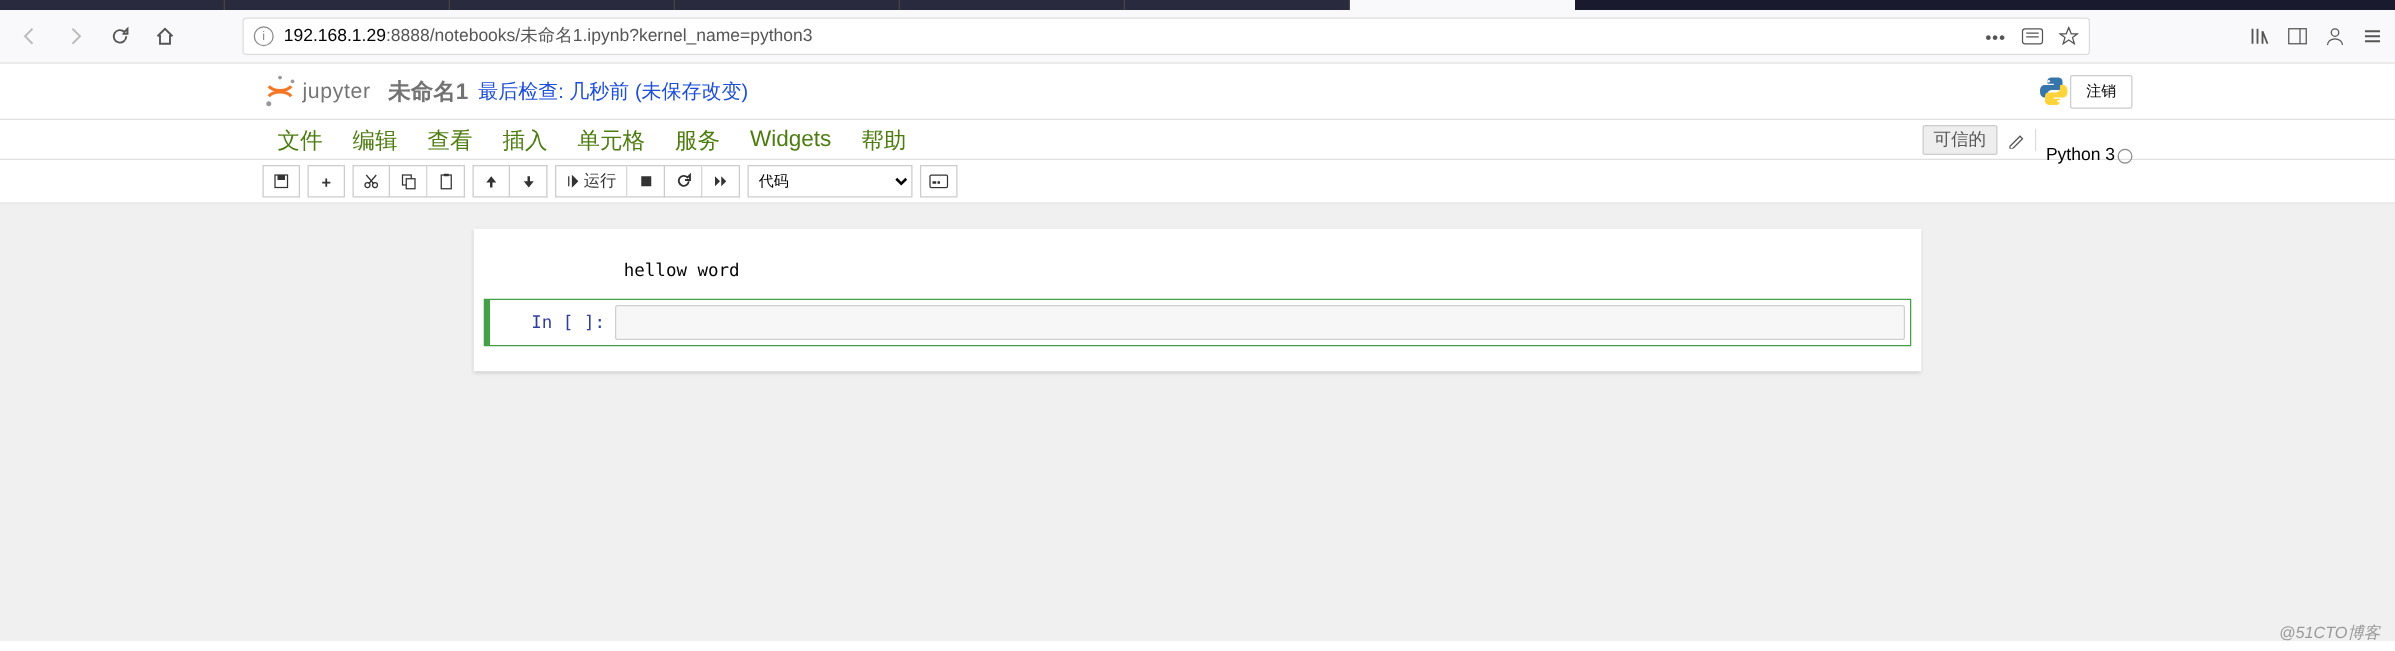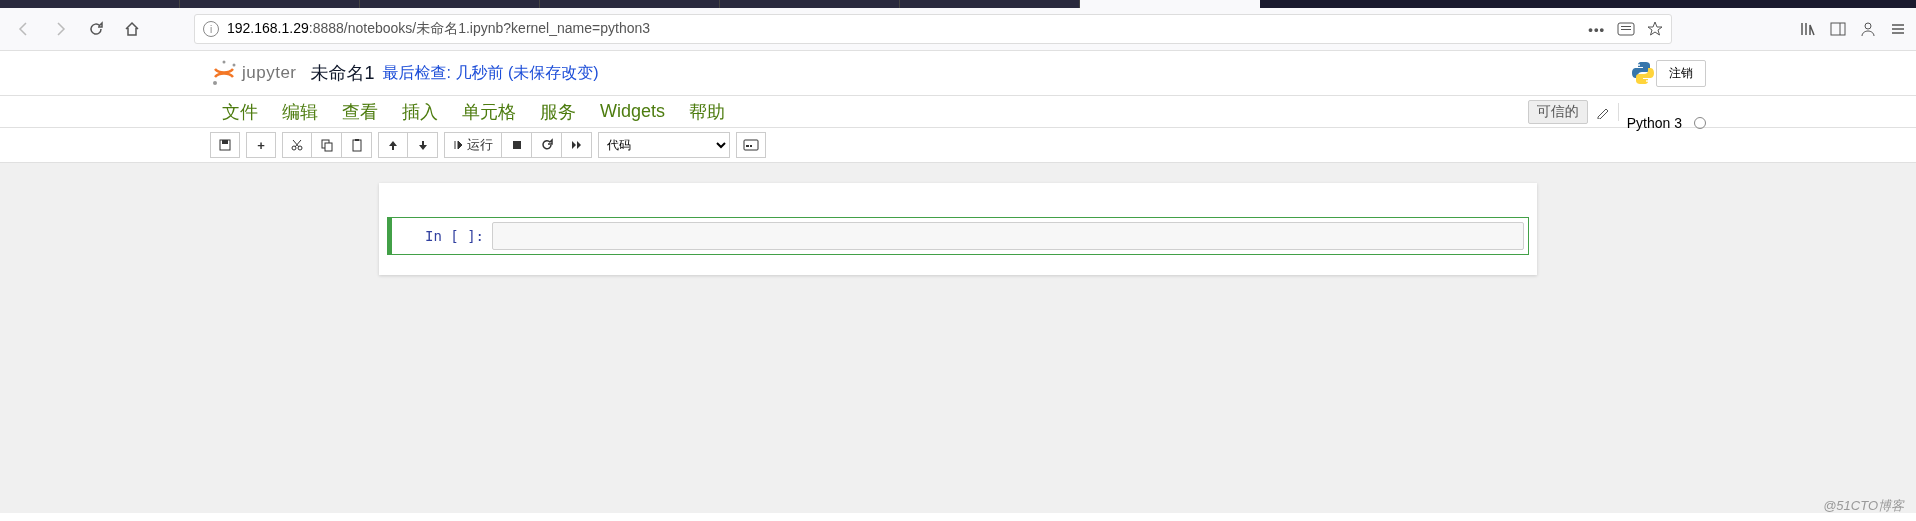--- a/index.html
+++ b/index.html
@@ -19,32 +19,32 @@
     .url-text b { color: #000; font-weight: normal; }
     .url-actions { display: flex; gap: 12px; margin-left: auto; align-items: center; color: #555; }
     .dots { letter-spacing: 1px; font-weight: bold; }
     .right-icons { display: flex; gap: 14px; align-items: center; color: #555; margin-left: 20px; }
     
     
     .jupyter-header { display: flex; align-items: center; padding: 8px 16px; border-bottom: 1px solid #e0e0e0; background: #fff; }
     .jupyter-logo { display: flex; align-items: center; gap: 4px; }
     .logo-svg { width: 28px; height: 28px; }
     .logo-text { font-size: 17px; color: #757575; font-weight: 400; letter-spacing: 0.5px; }
-    .notebook-name { font-size: 18px; color: #0f172a; margin-left: 14px; font-weight: 400; }
+    .notebook-name { font-size: 18px; color: #737373; margin-left: 14px; font-weight: 700; }
     .checkpoint { font-size: 16px; color: #1d4ed8; margin-left: 8px; }
     .header-right { margin-left: auto; display: flex; align-items: center; }
     .python-logo { width: 26px; height: 26px; }
     .logout-btn { padding: 4px 12px; border: 1px solid #ccc; background: #fff; font-size: 12px; cursor: pointer; border-radius: 2px; }
     
     
     .menu-bar { display: flex; align-items: center; padding: 0 16px; border-bottom: 1px solid #e0e0e0; background: #fff; height: 32px; }
     .menu-item { padding: 6px 12px; font-size: 18px; color: #4d7c0f; cursor: pointer; }
     .menu-right { margin-left: auto; display: flex; align-items: center; gap: 8px; font-size: 14px; padding-left: 28px; }
     .trusted { padding: 2px 8px; background: #eee; border: 1px solid #ccc; border-radius: 2px; color: #555; }
-    .kernel-indicator { display: flex; align-items: center; gap: 12px; margin-top: 22px; }
+    .kernel-indicator { display: flex; align-items: flex-end; gap: 2px; margin-top: 22px; }
     .kernel-circle { width: 12px; height: 12px; border: 1px solid #888; border-radius: 50%; }
     
     
     .toolbar { display: flex; align-items: center; padding: 4px 16px; border-bottom: 1px solid #e0e0e0; background: #fff; gap: 0; }
     .tb-group { display: flex; margin-right: 6px; }
     .tb-btn { width: 30px; height: 26px; border: 1px solid #ccc; background: #fff; display: flex; align-items: center; justify-content: center; cursor: pointer; font-size: 13px; color: #333; }
     .tb-btn + .tb-btn { border-left: none; }
     .tb-btn.wide { width: auto; padding: 0 8px; gap: 4px; }
     .tb-select { height: 26px; border: 1px solid #ccc; background: #fff; font-size: 12px; padding: 0 4px; width: 132px; }
     
@@ -269,20 +269,23 @@
         </svg>
     </div>
   </div>
 </div>
 
 <div class="notebook-container">
   <div class="notebook">
 
     <div class="cell" style="padding-top:0;">
       <div class="prompt out"></div>
+      <div class="input-area">
+        <div class="output-area">hellow word</div>
+      </div>
     </div>
 
     <div class="cell selected">
       <div class="prompt">In  [ ]:</div>
       <div class="input-area">
         <div class="code-box empty"></div>
       </div>
     </div>
 
   </div>

